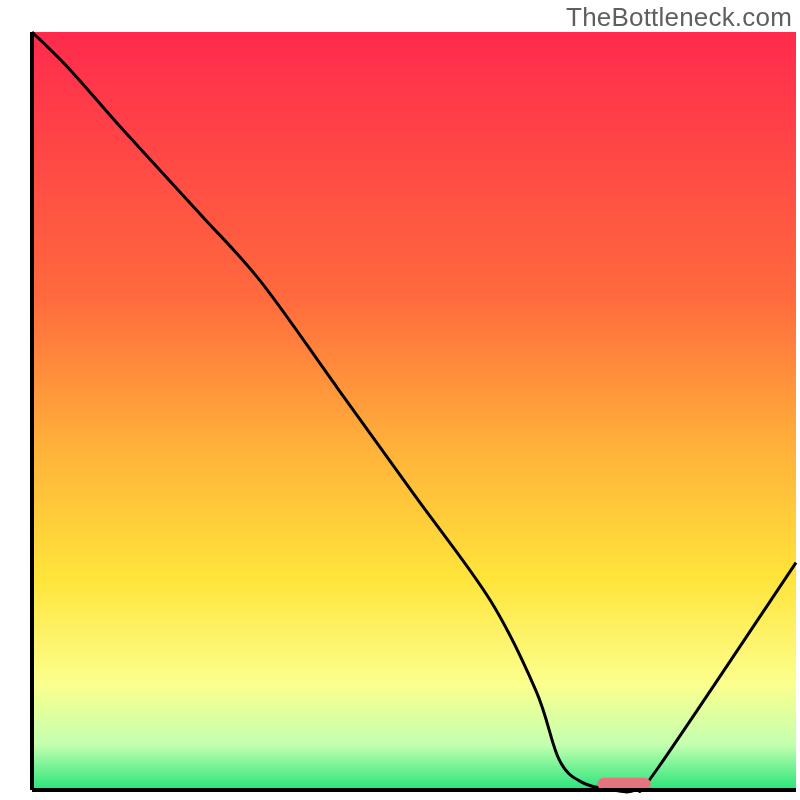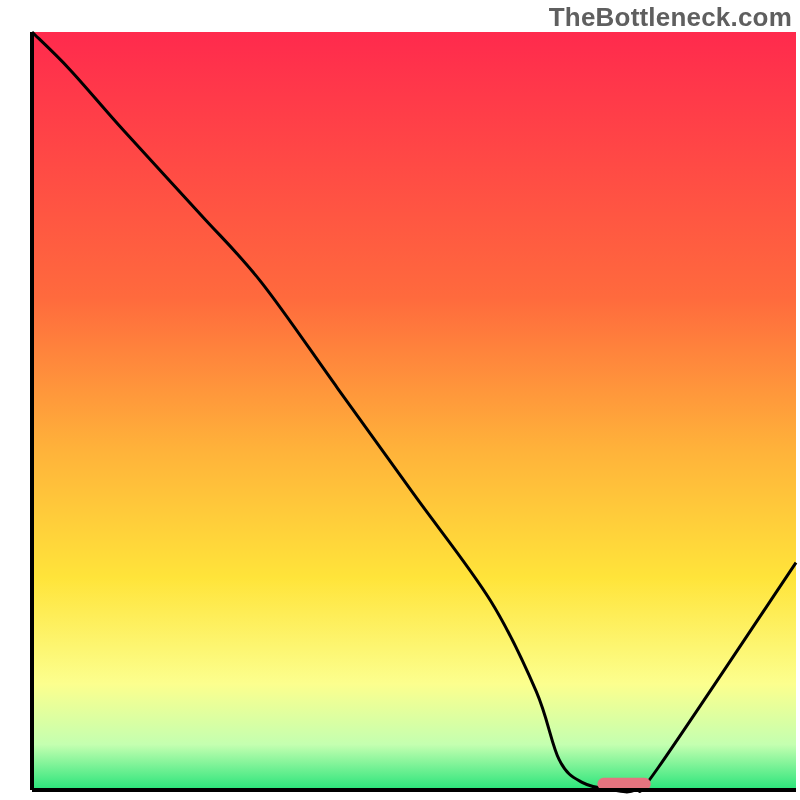--- a/index.html
+++ b/index.html
@@ -13,21 +13,21 @@
   .chart-wrap {
     position: relative;
     width: 800px;
     height: 800px;
   }
   .watermark {
     position: absolute;
     top: 2px;
     right: 8px;
     font-size: 26px;
-    font-weight: 700;
+    font-weight: 400;
     color: #5f5f5f;
     letter-spacing: 0.2px;
     z-index: 10;
   }
   svg.plot {
     position: absolute;
     left: 0;
     top: 0;
   }
 </style>

